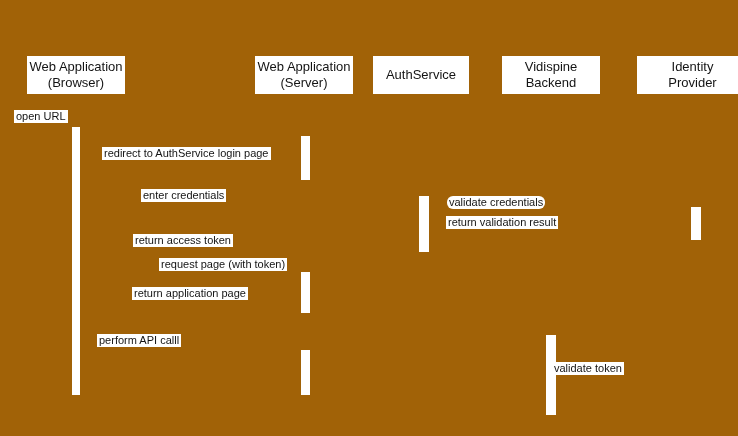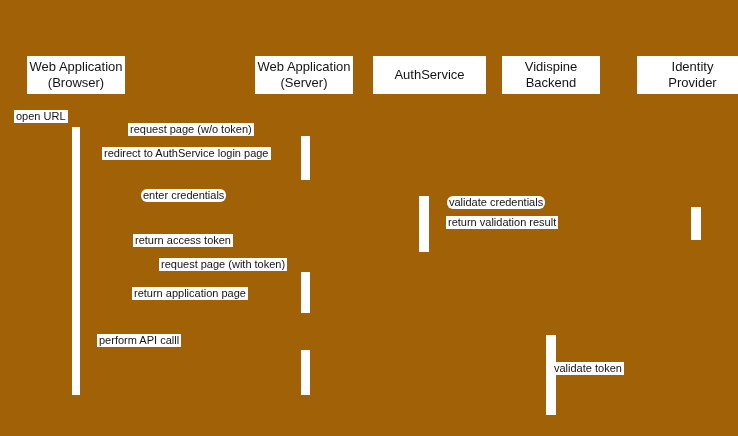--- a/index.html
+++ b/index.html
@@ -23,21 +23,21 @@
     display: flex;
     align-items: center;
     justify-content: center;
     text-align: center;
     font-size: 13px;
     line-height: 16px;
   }
   .actor .actor-label { white-space: pre-line; }
   .a-browser   { left: 27px;  top: 56px; width: 98px;  height: 38px; }
   .a-server    { left: 255px; top: 56px; width: 98px;  height: 38px; }
-  .a-auth      { left: 373px; top: 56px; width: 113px; height: 38px; }
+  .a-auth      { left: 373px; top: 56px; width: 96px; height: 38px; }
   .a-vidispine { left: 502px; top: 56px; width: 98px;  height: 38px; }
   .a-idp       { left: 637px; top: 56px; width: 111px;  height: 38px; }
 
   
   .bar {
     position: absolute;
     background: #ffffff;
   }
   .bar-browser   { left: 72px;  top: 127px; width: 8px;  height: 268px; }
   .bar-server-1  { left: 301px; top: 136px; width: 9px;  height: 44px; }
@@ -53,21 +53,21 @@
     background: #ffffff;
     color: #141414;
     font-size: 11px;
     line-height: 13px;
     padding: 0 2px;
     white-space: nowrap;
   }
   .m-open-url          { left: 14px;  top: 110px; }
   .m-request-wo-token  { left: 128px; top: 123px; }
   .m-redirect-login    { left: 102px; top: 147px; }
-  .m-enter-credentials { left: 141px; top: 189px; border-radius: 6px; }
+  .m-enter-credentials { left: 141px; top: 189px; }
   .m-validate-cred     { left: 447px; top: 196px; border-radius: 6px; }
   .m-return-validation { left: 446px; top: 216px; }
   .m-return-token      { left: 133px; top: 234px; }
   .m-request-w-token   { left: 127px; top: 258px; margin-left: 32px; }
   .m-return-app-page   { left: 132px; top: 287px; }
   .m-perform-api       { left: 97px;  top: 334px; }
   .m-return-api        { left: 102px; top: 369px; }
   .m-validate-token    { left: 552px; top: 362px; }
 </style>
 </head>
@@ -97,21 +97,20 @@
 
   <div class="bar bar-browser"></div>
   <div class="bar bar-server-1"></div>
   <div class="bar bar-server-2"></div>
   <div class="bar bar-server-3"></div>
   <div class="bar bar-auth"></div>
   <div class="bar bar-vidispine"></div>
   <div class="bar bar-idp"></div>
 
   <div class="msg m-open-url">open URL</div>
-  <div class="msg m-request-wo-token">request page (w/o token)</div>
   <div class="msg m-redirect-login">redirect to AuthService login page</div>
   <div class="msg m-enter-credentials">enter credentials</div>
   <div class="msg m-validate-cred">validate credentials</div>
   <div class="msg m-return-validation">return validation result</div>
   <div class="msg m-return-token">return access token</div>
   <div class="msg m-request-w-token">request page (with token)</div>
   <div class="msg m-return-app-page">return application page</div>
   <div class="msg m-perform-api">perform API calll</div>
   <div class="msg m-validate-token">validate token</div>
 

